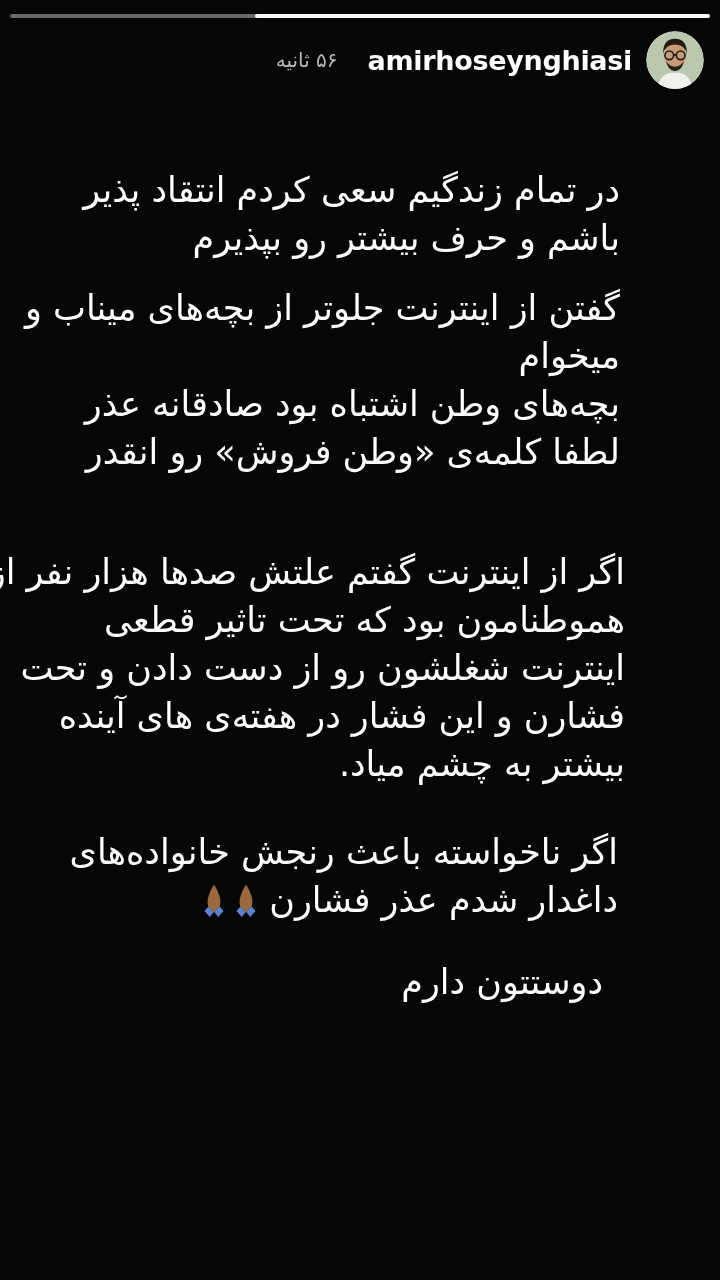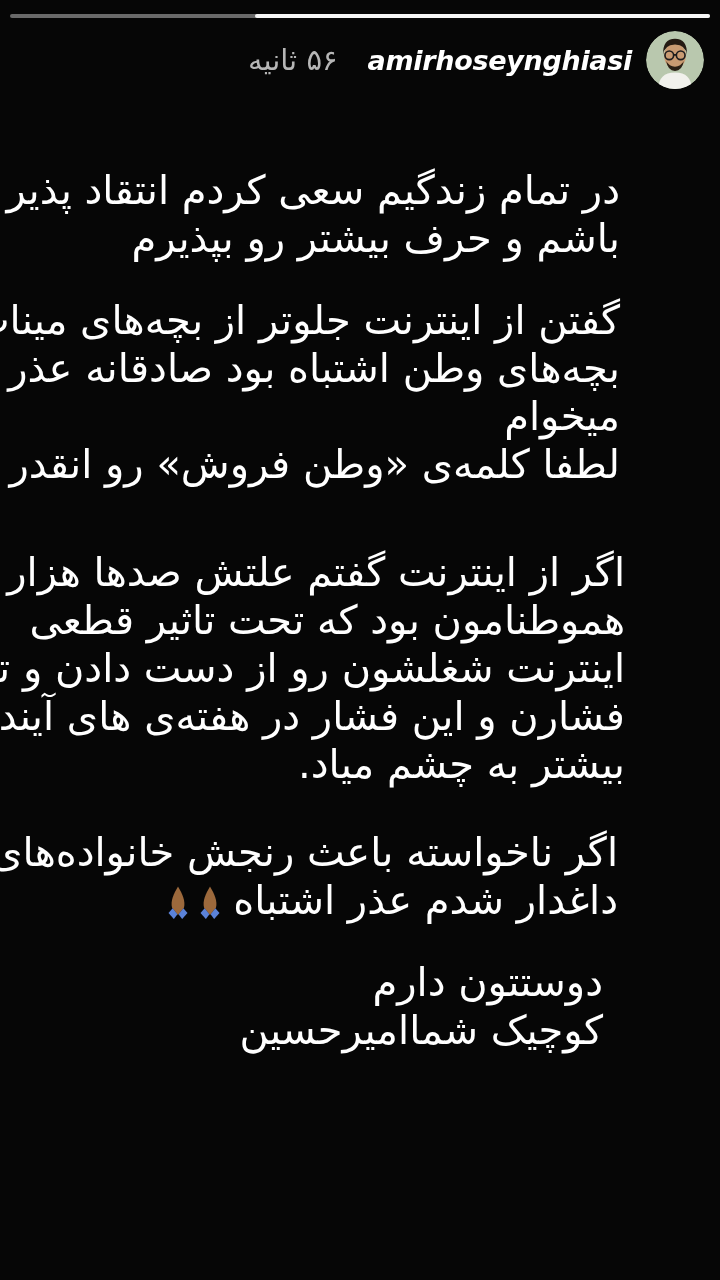--- a/index.html
+++ b/index.html
@@ -31,58 +31,57 @@
     position: absolute;
     top: 28px; left: 0; right: 0;
     height: 64px;
     display: flex;
     align-items: center;
     justify-content: flex-end;
     padding-right: 16px;
   }
   .timestamp {
     color: #b6b6b6;
-    font-size: 29px;
+    font-size: 20px;
     direction: rtl;
     margin-right: 30px;
     letter-spacing: 0.5px;
   }
   .username {
     color: #ffffff;
     font-size: 27px;
     font-weight: 700;
     letter-spacing: -0.3px;
     margin-right: 14px;
-    font-style: italic;
   }
   .avatar {
     width: 58px; height: 58px;
     border-radius: 50%;
     overflow: hidden;
     flex: 0 0 auto;
   }
   .avatar svg { display: block; }
 
   
   .story-text {
     position: absolute;
     direction: rtl;
     text-align: right;
     color: #ffffff;
-    font-size: 40px;
+    font-size: 35px;
     line-height: 48px;
     white-space: nowrap;
   }
   .story-text .line { white-space: nowrap; }
 
   .p1 { top: 166px; right: 100px; }
-  .p2 { top: 296px; right: 100px; }
+  .p2 { top: 284px; right: 100px; }
   .p3 { top: 548px; right: 95px;  }
   .p4 { top: 828px; right: 102px; }
-  .p5 { top: 958px; right: 117px; }
+  .p5 { top: 958px; right: 117px; text-align: center; }
 
   .emoji-group {
     display: inline-block;
     vertical-align: -8px;
     margin-right: 4px;
   }
   .emoji-group svg { display: inline-block; margin-left: -6px; }
 </style>
 </head>
 <body>
@@ -108,44 +107,43 @@
   </div>
 </div>
 
 <div class="story-text p1">
   <div class="line">در تمام زندگیم سعی کردم انتقاد پذیر</div>
   <div class="line">باشم و حرف بیشتر رو بپذیرم</div>
 </div>
 
 <div class="story-text p2">
   <div class="line">گفتن از اینترنت جلوتر از بچه‌های میناب و</div>
+  <div class="line">میخوام</div>
   <div class="line">بچه‌های وطن اشتباه بود صادقانه عذر</div>
-  <div class="line">میخوام</div>
   <div class="line">لطفا کلمه‌ی «وطن فروش» رو انقدر</div>
 </div>
 
 <div class="story-text p3">
   <div class="line">اگر از اینترنت گفتم علتش صدها هزار نفر از</div>
   <div class="line">هموطنامون بود که تحت تاثیر قطعی</div>
   <div class="line">اینترنت شغلشون رو از دست دادن و تحت</div>
   <div class="line">فشارن و این فشار در هفته‌ی های آینده</div>
   <div class="line">بیشتر به چشم میاد.</div>
 </div>
 
 <div class="story-text p4">
   <div class="line">اگر ناخواسته باعث رنجش خانواده‌های</div>
   <div class="line">
-    <span>داغدار شدم عذر اشتباه</span><span class="emoji-group"><svg width="38" height="38" viewBox="0 0 32 32">
+    <span>داغدار شدم عذر فشارن</span><span class="emoji-group"><svg width="38" height="38" viewBox="0 0 32 32">
           <path d="M16 2 C19.5 8 22.5 14 21 20 L16 26 L11 20 C9.5 14 12.5 8 16 2 Z" fill="#9c693c"></path>
           <path d="M11.5 20.5 L15.5 25.5 L12.5 29.5 L8 24.5 Z" fill="#5b82d8"></path>
           <path d="M20.5 20.5 L16.5 25.5 L19.5 29.5 L24 24.5 Z" fill="#5b82d8"></path>
         </svg><svg width="38" height="38" viewBox="0 0 32 32">
           <path d="M16 2 C19.5 8 22.5 14 21 20 L16 26 L11 20 C9.5 14 12.5 8 16 2 Z" fill="#9c693c"></path>
           <path d="M11.5 20.5 L15.5 25.5 L12.5 29.5 L8 24.5 Z" fill="#5b82d8"></path>
           <path d="M20.5 20.5 L16.5 25.5 L19.5 29.5 L24 24.5 Z" fill="#5b82d8"></path>
         </svg></span>
   </div>
 </div>
 
 <div class="story-text p5">
   <div class="line">دوستتون دارم</div>
-  <div class="line">کوچیک شماامیرحسین</div>
 </div>
 
 </body></html>

